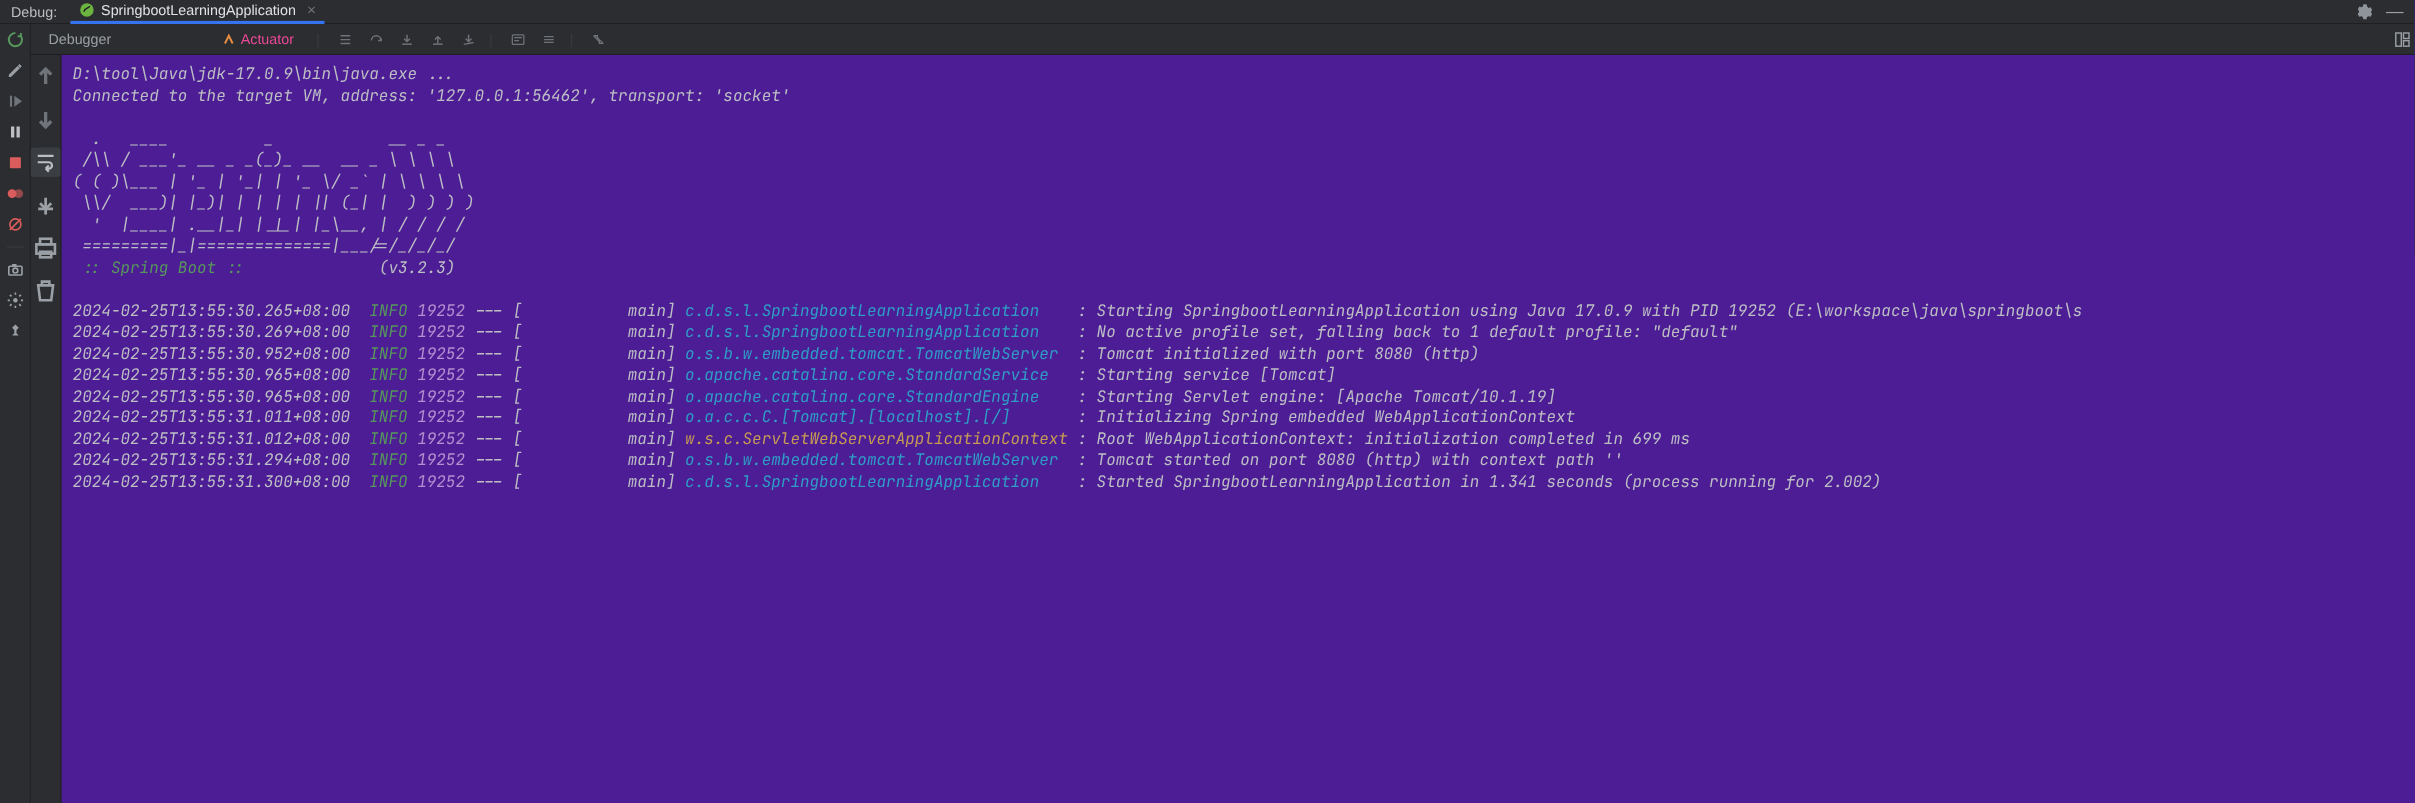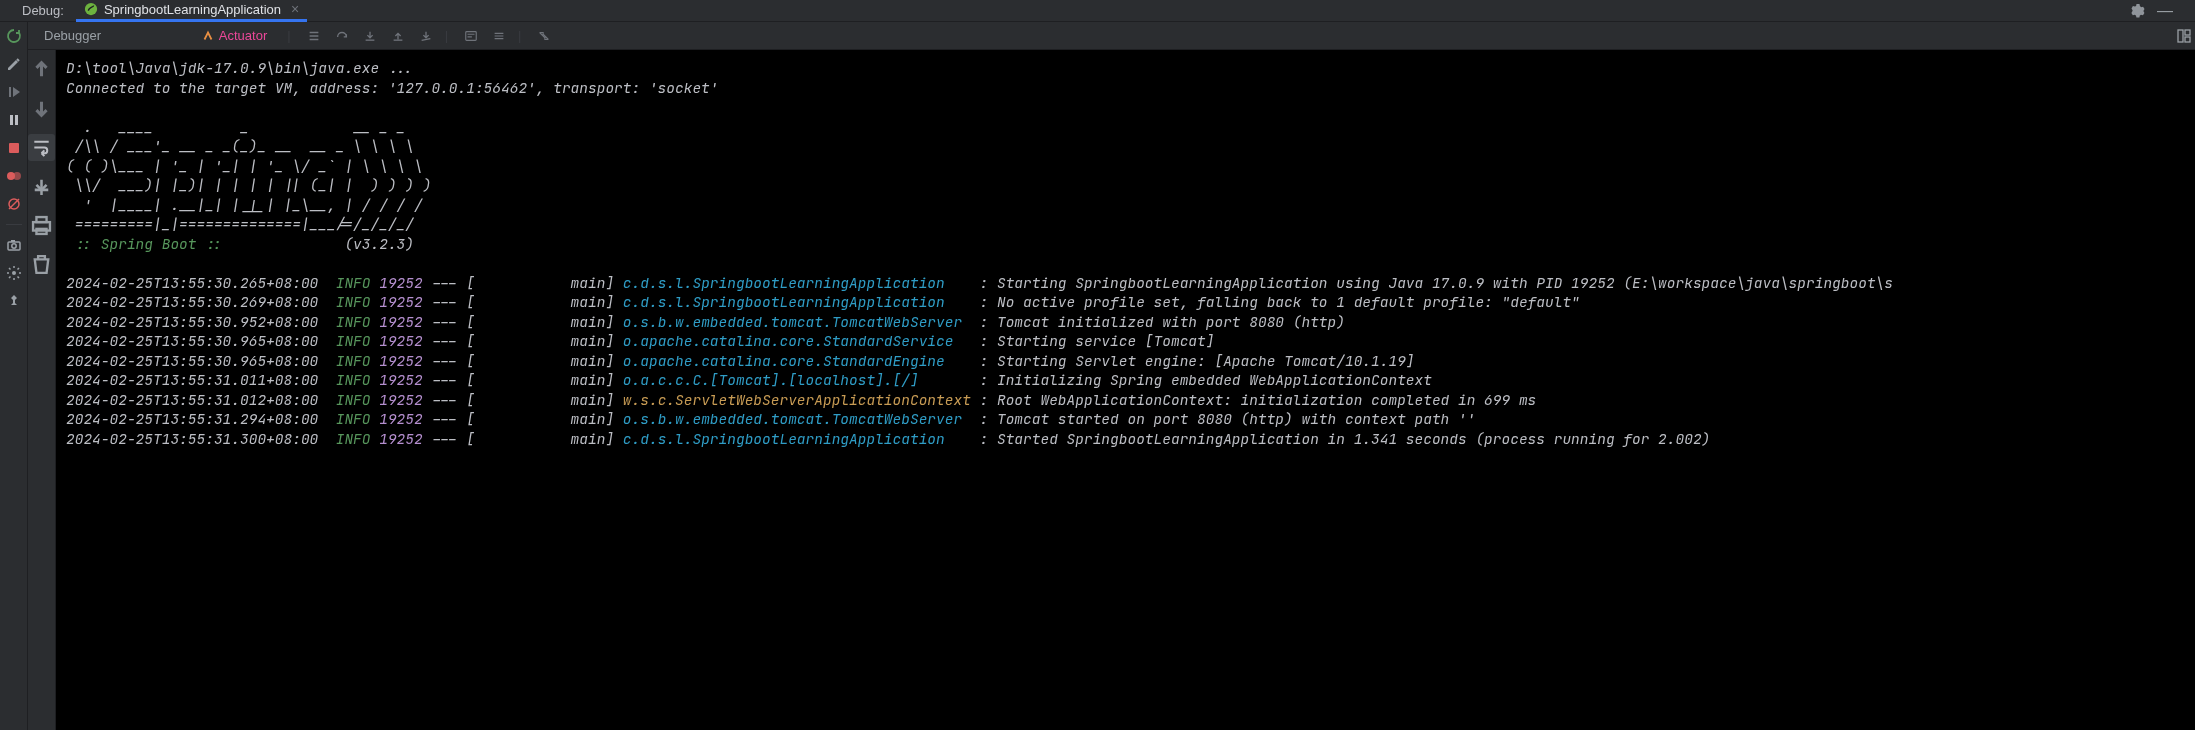--- a/index.html
+++ b/index.html
@@ -11,21 +11,21 @@
     overflow: hidden;
     width: 2195px;
     height: 730px;
   }
   .topbar {
     height: 22px;
     background: #2b2d30;
     border-bottom: 1px solid #1e1f22;
     display: flex;
     align-items: center;
-    padding: 0 22px;
+    padding: 0 10px;
   }
   .topbar .label {
     color: #bcbec4;
     margin-right: 12px;
   }
   .tab {
     display: flex;
     align-items: center;
     height: 22px;
     padding: 0 8px;
@@ -102,21 +102,21 @@
     background: #2b2d30;
     border-right: 1px solid #1e1f22;
     display:flex;
     flex-direction:column;
     align-items:center;
     padding-top:6px;
     gap:12px;
   }
   .console {
     flex:1;
-    background:#000000;
+    background:#4c1d95;
     padding: 8px 0 0 10px;
     font-family: "JetBrains Mono", Consolas, monospace;
     font-size: 14.5px;
     line-height: 19.5px;
     color:#bcbec4;
     white-space: pre;
     overflow:auto;
     font-style: italic;
   }
   .c-gray { color:#bcbec4; }

